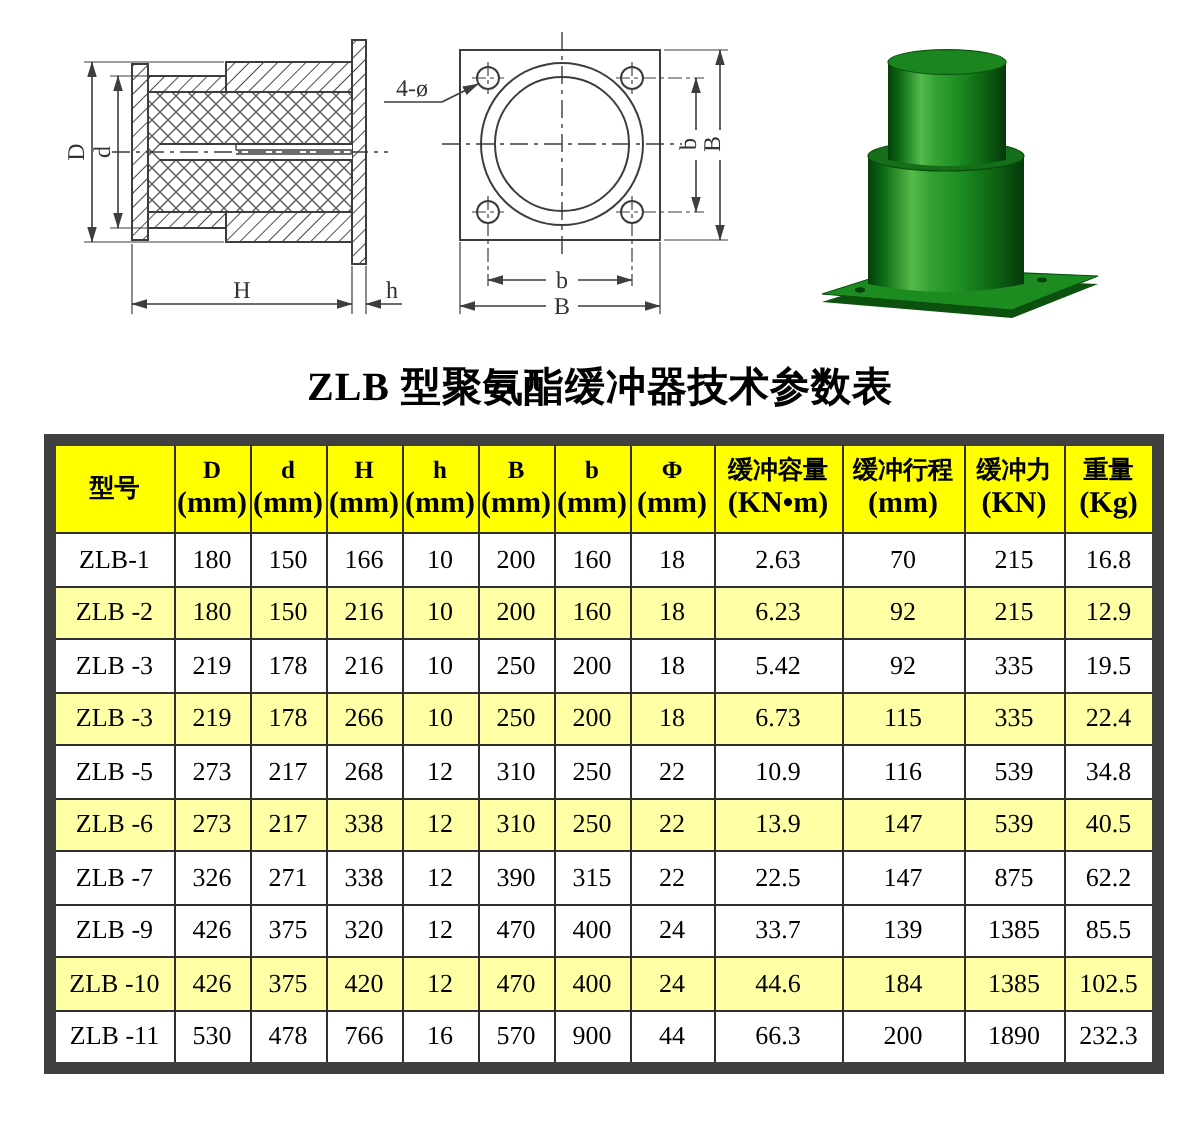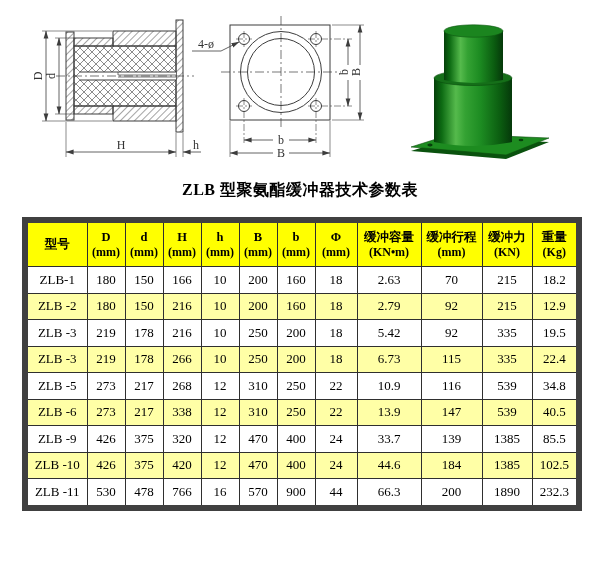--- a/index.html
+++ b/index.html
@@ -2,36 +2,36 @@
 <html style="--header-bg: #ffff00; --alt-bg: #ffffa6;"><head>
 <meta charset="utf-8">
 <style>
   html,body{margin:0;padding:0;}
   body{
     width:600px;height:569px;background:#ffffff;position:relative;overflow:hidden;
     font-family:"Liberation Serif",serif;color:#111;
   }
   .drawings{display:block;}
   .title{
-    text-align:center;font-weight:bold;font-size:16px;letter-spacing:.5px;
+    text-align:center;font-weight:bold;font-size:20px;letter-spacing:.5px;
     margin-top:8px;height:20px;font-family:"Liberation Serif",serif;color:#000;
   }
   table.spec{
     border-collapse:collapse;table-layout:fixed;width:556px;
     margin:17px 0 0 22px;border:6px solid #404040;
   }
   table.spec th,table.spec td{
     border:1px solid #2f2f2f;text-align:center;vertical-align:middle;padding:0;
     overflow:hidden;white-space:nowrap;
   }
   table.spec thead th{
     background:var(--header-bg,#ffff00);height:43px;font-weight:bold;
     font-size:12.5px;line-height:1.3;color:#000;
   }
-  table.spec thead th .unit{font-size:12px;font-weight:bold;}
+  table.spec thead th .unit{font-size:15px;font-weight:bold;}
   table.spec tbody td{height:25.5px;font-size:13px;background:#ffffff;color:#000;}
   table.spec tbody tr.alt td{background:var(--alt-bg,#ffffa6);}
 </style>
 </head>
 <body>
 
 <svg class="drawings" width="600" height="172" viewBox="0 0 600 172">
   <defs>
     <pattern id="hatch" width="5" height="5" patternUnits="userSpaceOnUse" patternTransform="rotate(45)">
       <line x1="0" y1="0" x2="0" y2="5" stroke="#4a4a4a" stroke-width="1"></line>
@@ -232,32 +232,32 @@
         <td>180</td>
         <td>150</td>
         <td>166</td>
         <td>10</td>
         <td>200</td>
         <td>160</td>
         <td>18</td>
         <td>2.63</td>
         <td>70</td>
         <td>215</td>
-        <td>18.2</td>
+        <td>16.8</td>
       </tr>
       <tr class="alt">
         <td>ZLB -2</td>
         <td>180</td>
         <td>150</td>
         <td>216</td>
         <td>10</td>
         <td>200</td>
         <td>160</td>
         <td>18</td>
-        <td>2.79</td>
+        <td>6.23</td>
         <td>92</td>
         <td>215</td>
         <td>12.9</td>
       </tr>
       <tr>
         <td>ZLB -3</td>
         <td>219</td>
         <td>178</td>
         <td>216</td>
         <td>10</td>
@@ -303,20 +303,34 @@
         <td>217</td>
         <td>338</td>
         <td>12</td>
         <td>310</td>
         <td>250</td>
         <td>22</td>
         <td>13.9</td>
         <td>147</td>
         <td>539</td>
         <td>40.5</td>
+      </tr>
+      <tr>
+        <td>ZLB -7</td>
+        <td>326</td>
+        <td>271</td>
+        <td>338</td>
+        <td>12</td>
+        <td>390</td>
+        <td>315</td>
+        <td>22</td>
+        <td>22.5</td>
+        <td>147</td>
+        <td>875</td>
+        <td>62.2</td>
       </tr>
       <tr>
         <td>ZLB -9</td>
         <td>426</td>
         <td>375</td>
         <td>320</td>
         <td>12</td>
         <td>470</td>
         <td>400</td>
         <td>24</td>

